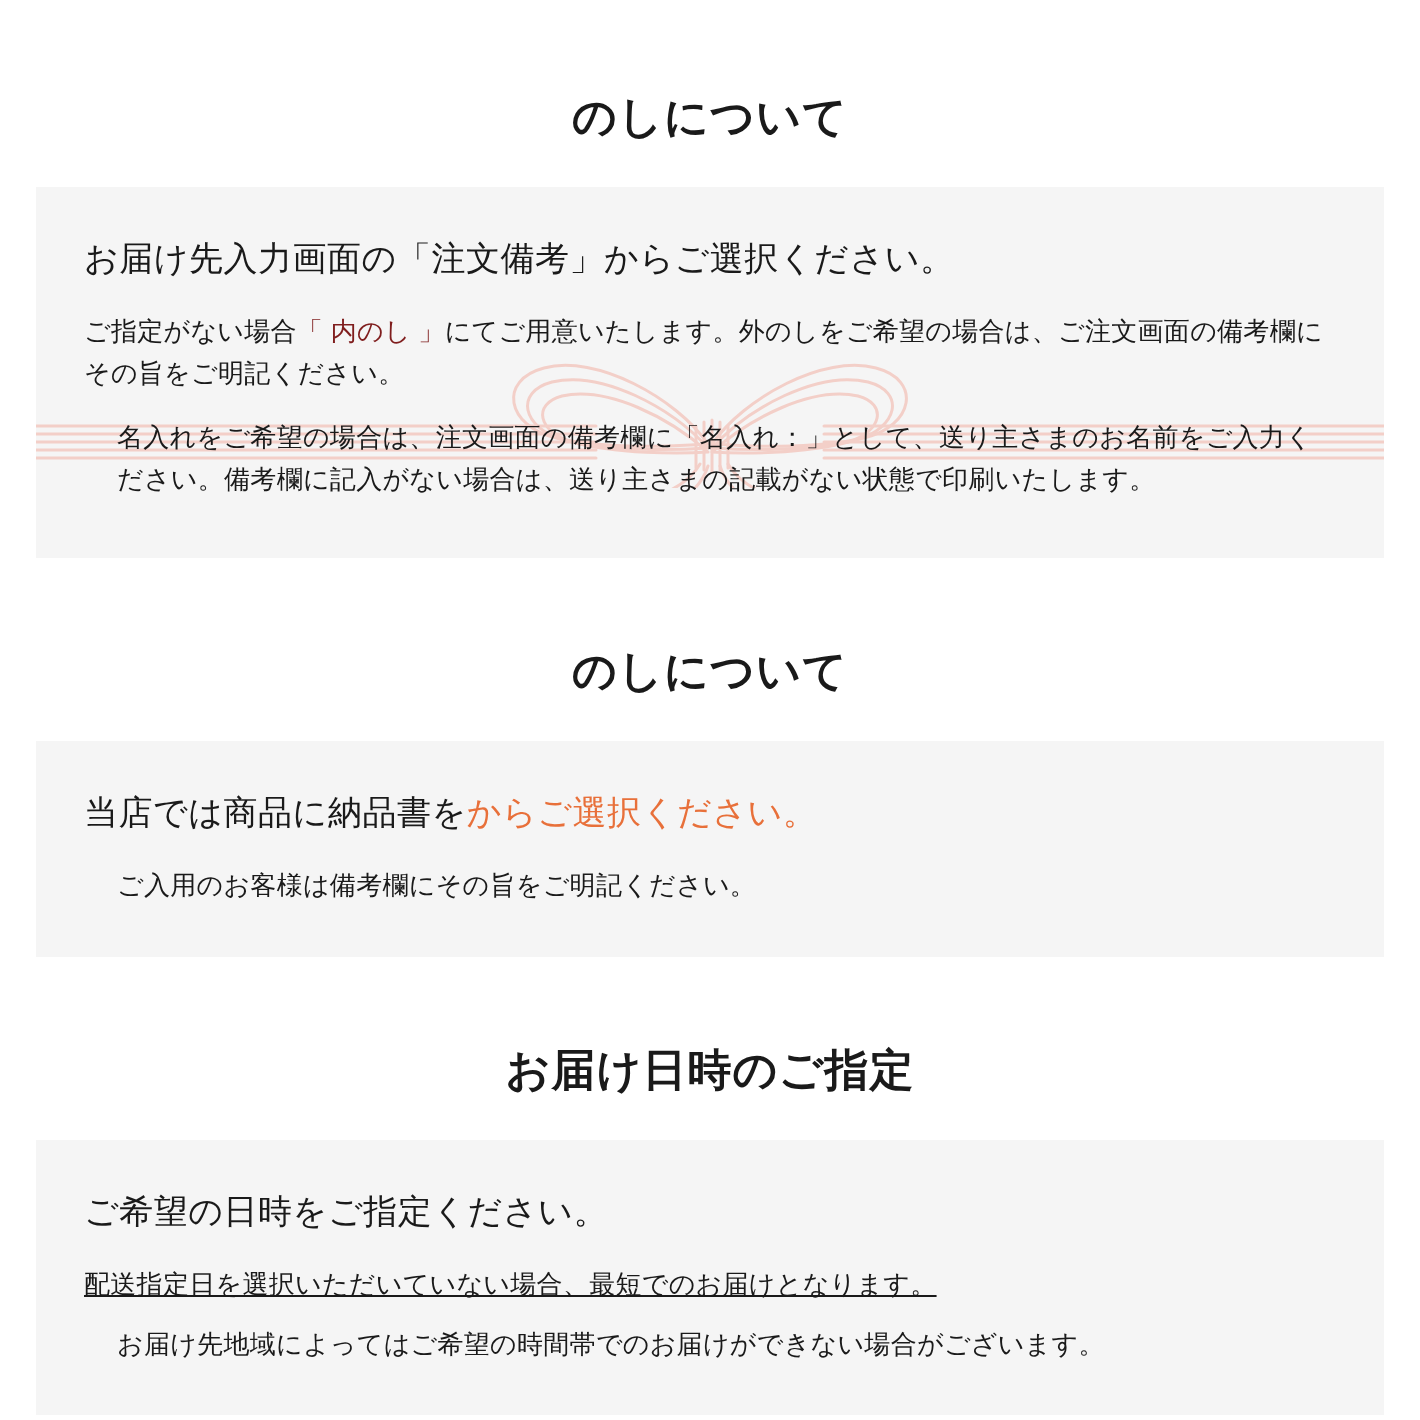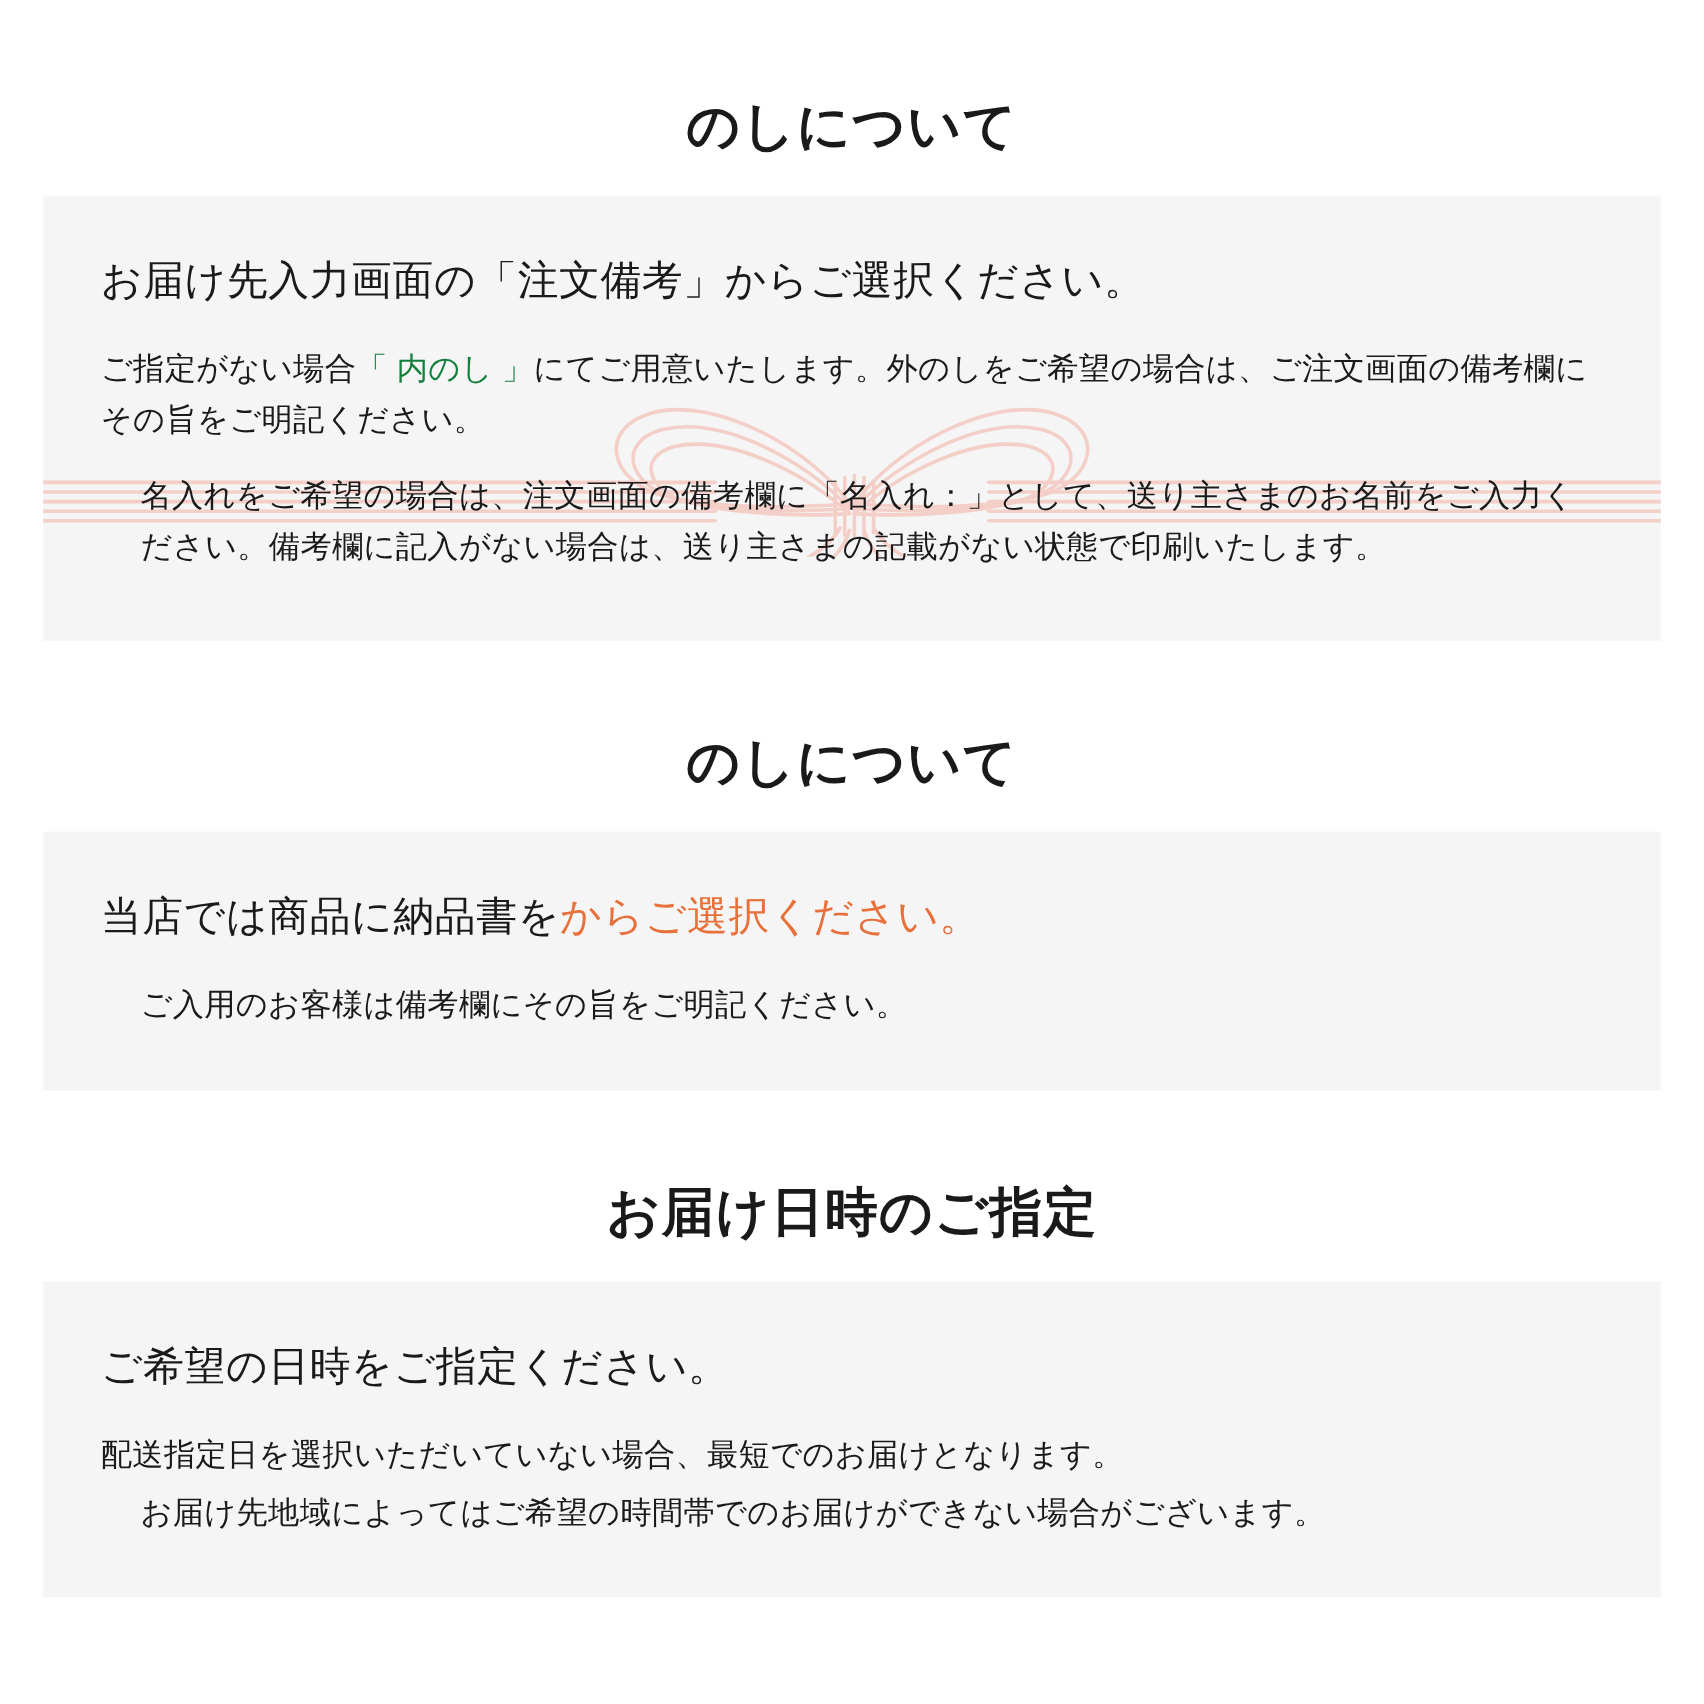--- a/index.html
+++ b/index.html
@@ -18,21 +18,21 @@
     width: 1420px;
     box-sizing: border-box;
     padding: 0 36px;
   }
   .section-title {
     text-align: center;
     font-size: 44px;
     font-weight: 700;
     letter-spacing: 1px;
     color: #1a1a1a;
-    margin: 0;
+    margin: 12px;
     padding: 72px 0 28px 0;
   }
   .section-title.first {
     padding-top: 76px;
   }
   .panel {
     position: relative;
     background: #f5f5f5;
     overflow: hidden;
     box-sizing: border-box;
@@ -58,21 +58,21 @@
     line-height: 1.62;
     letter-spacing: 0.3px;
     margin: 0 0 22px 0;
     color: #1a1a1a;
   }
   .body-text:last-child {
     margin-bottom: 0;
     margin-left: 33px;
   }
   .body-text .accent {
-    color: #15803d;
+    color: #7f1d1d;
   }
   
   .noshi {
     position: absolute;
     left: 0;
     right: 0;
     top: 50%;
     transform: translateY(-50%);
     width: 100%;
     height: 230px;
@@ -149,19 +149,19 @@
       </p>
       <p class="body-text">ご入用のお客様は備考欄にその旨をご明記ください。</p>
     </div>
   </div>
 
   <h2 class="section-title">お届け日時のご指定</h2>
 
   <div class="panel">
     <div class="panel-inner">
       <p class="lead">ご希望の日時をご指定ください。</p>
-      <p class="body-text" style="margin-bottom:6px;">配送指定日を選択いただいていない場合、最短でのお届けとなります。</p>
+      <p class="body-text" style="margin-bottom:18px;text-decoration:underline;">配送指定日を選択いただいていない場合、最短でのお届けとなります。</p>
       <p class="body-text">お届け先地域によってはご希望の時間帯でのお届けができない場合がございます。</p>
     </div>
   </div>
 
   <div class="spacer-bottom"></div>
 </div>
 
 </body></html>

